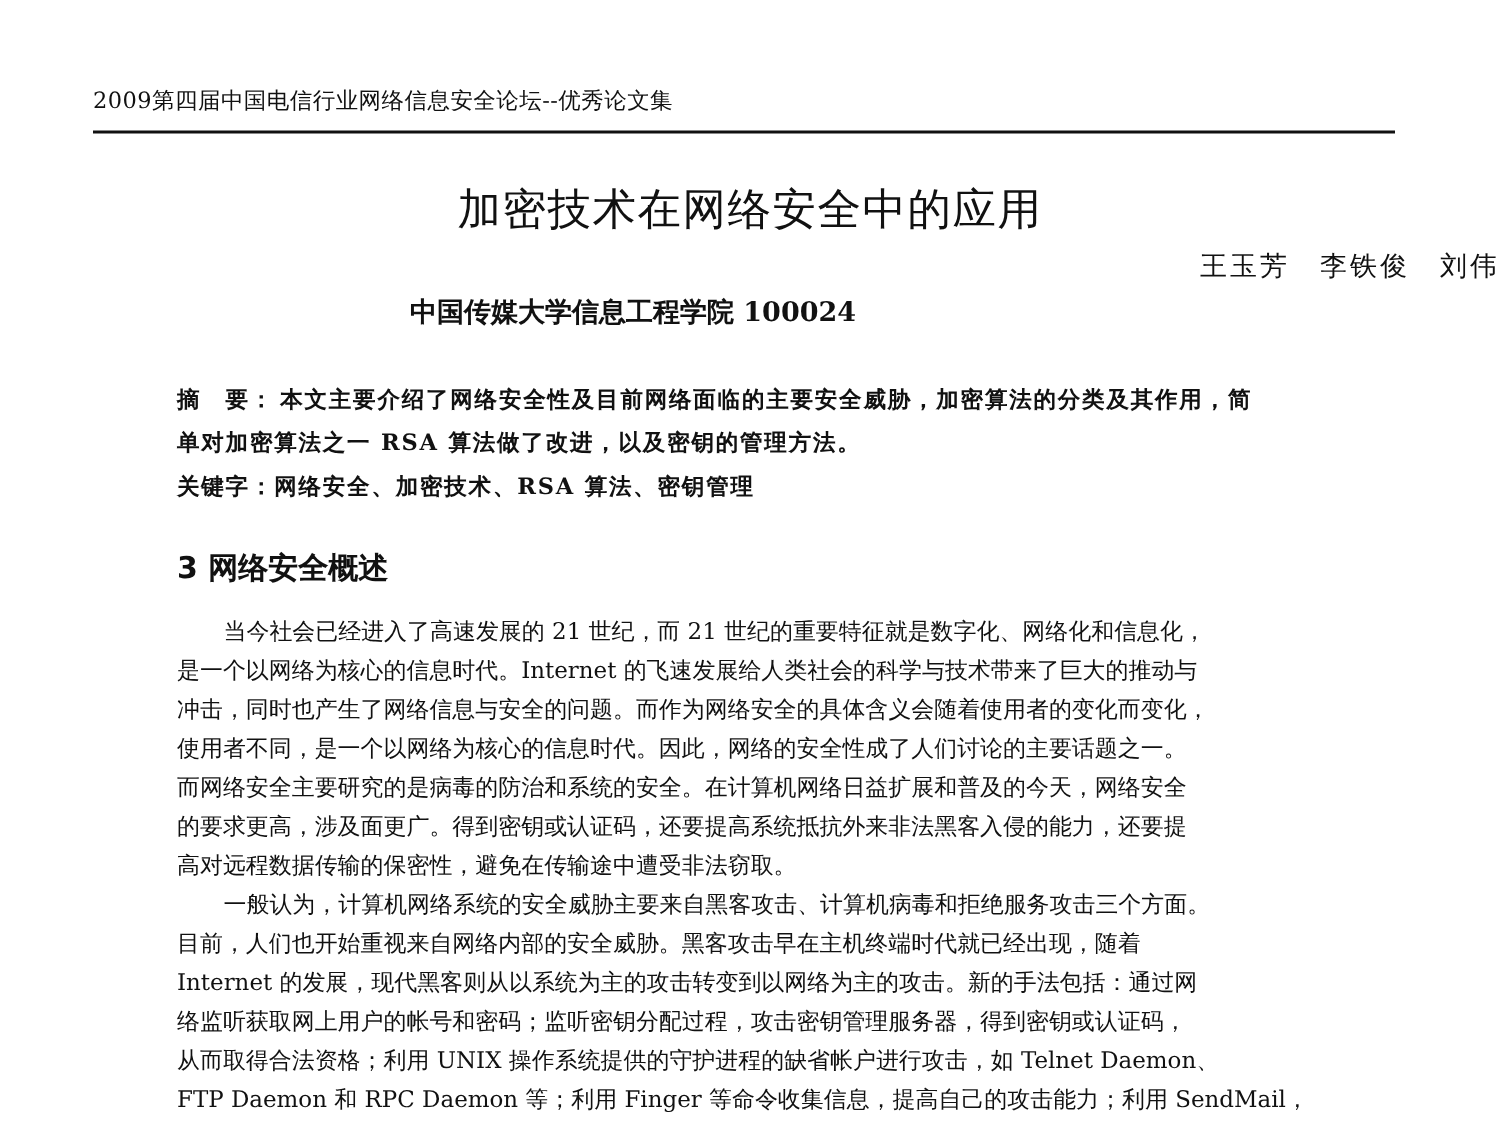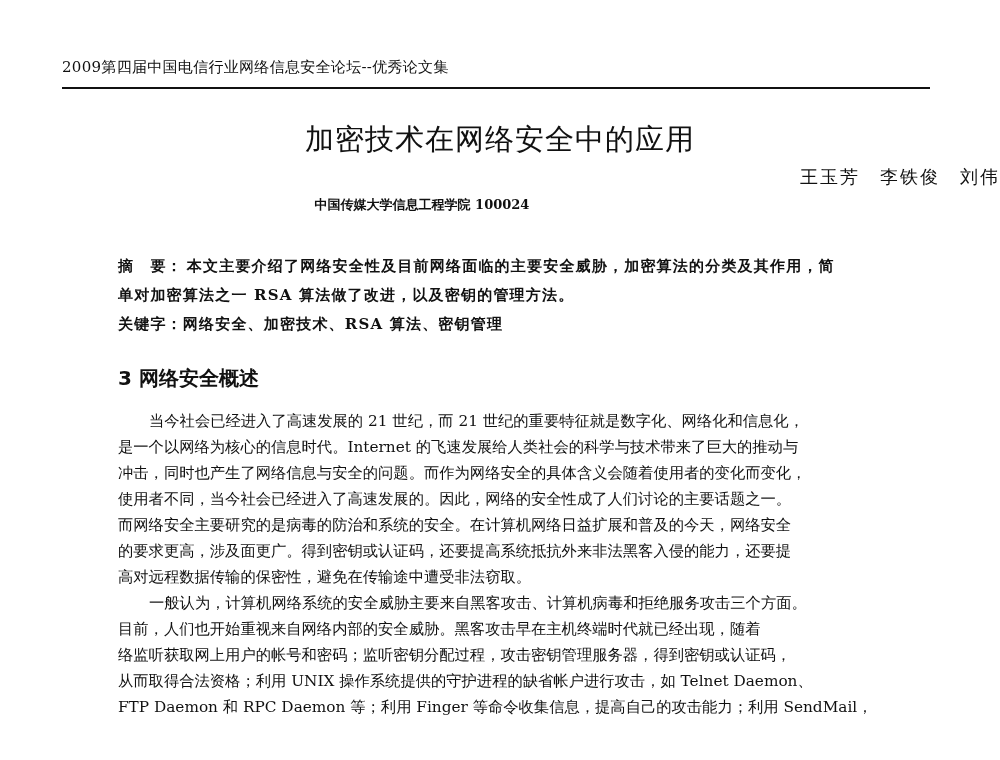--- a/index.html
+++ b/index.html
@@ -1,21 +1,21 @@
 <!DOCTYPE html>
 <html><head>
 <meta charset="utf-8">
 <style>
   html, body { margin: 0; padding: 0; background: #ffffff; }
   body { width: 1000px; height: 760px; overflow: hidden; position: relative; color: #111; font-family: "DejaVu Serif", serif; }
   .header { position: absolute; left: 62px; top: 58px; font-size: 15px; letter-spacing: 0.3px; font-family: "DejaVu Serif", serif; }
   .header-rule { position: absolute; left: 62px; top: 87px; width: 868px; height: 0; border-top: 2px solid #111; }
   .title { position: absolute; left: 0; width: 1000px; top: 120px; text-align: center; font-size: 29px; font-family: "DejaVu Sans", sans-serif; letter-spacing: 1px; }
   .authors { position: absolute; left: 0; width: 1000px; top: 165px; text-align: right; font-size: 18px; word-spacing: 14px; letter-spacing: 2px; }
-  .affil { position: absolute; left: 0; width: 844px; top: 196px; text-align: center; font-size: 13px; font-weight: bold; }
+  .affil { position: absolute; left: 0; width: 844px; top: 196px; text-align: center; font-size: 18px; font-weight: bold; }
   .abstract { position: absolute; left: 118px; top: 252px; width: 820px; font-size: 15px; line-height: 29px; font-weight: bold; letter-spacing: 1.2px; }
   .abstract .label { margin-right: 4px; }
   .keywords { position: absolute; left: 118px; top: 315px; font-size: 15px; font-weight: bold; letter-spacing: 1.2px; }
   .section-title { position: absolute; left: 118px; top: 365px; font-size: 20px; font-weight: bold; font-family: "DejaVu Sans", sans-serif; }
   .body-text { position: absolute; left: 118px; top: 408px; width: 820px; font-size: 15.3px; line-height: 26px; }
   .line { white-space: nowrap; display: block; }
   .indent { padding-left: 31px; }
 </style>
 </head>
 <body>
@@ -35,22 +35,23 @@
 <div class="keywords">
   <span>关键字：</span><span>网络安全、加密技术、RSA 算法、密钥管理</span>
 </div>
 
 <div class="section-title">3 网络安全概述</div>
 
 <div class="body-text">
   <span class="line indent">当今社会已经进入了高速发展的 21 世纪，而 21 世纪的重要特征就是数字化、网络化和信息化，</span>
   <span class="line">是一个以网络为核心的信息时代。Internet 的飞速发展给人类社会的科学与技术带来了巨大的推动与</span>
   <span class="line">冲击，同时也产生了网络信息与安全的问题。而作为网络安全的具体含义会随着使用者的变化而变化，</span>
-  <span class="line">使用者不同，当今社会已经进入了高速发展的。因此，网络的安全性成了人们讨论的主要话题之一。</span>
+  <span class="line">使用者不同，是一个以网络为核心的信息时代。因此，网络的安全性成了人们讨论的主要话题之一。</span>
   <span class="line">而网络安全主要研究的是病毒的防治和系统的安全。在计算机网络日益扩展和普及的今天，网络安全</span>
   <span class="line">的要求更高，涉及面更广。得到密钥或认证码，还要提高系统抵抗外来非法黑客入侵的能力，还要提</span>
   <span class="line">高对远程数据传输的保密性，避免在传输途中遭受非法窃取。</span>
   <span class="line indent">一般认为，计算机网络系统的安全威胁主要来自黑客攻击、计算机病毒和拒绝服务攻击三个方面。</span>
   <span class="line">目前，人们也开始重视来自网络内部的安全威胁。黑客攻击早在主机终端时代就已经出现，随着</span>
+  <span class="line">Internet 的发展，现代黑客则从以系统为主的攻击转变到以网络为主的攻击。新的手法包括：通过网</span>
   <span class="line">络监听获取网上用户的帐号和密码；监听密钥分配过程，攻击密钥管理服务器，得到密钥或认证码，</span>
   <span class="line">从而取得合法资格；利用 UNIX 操作系统提供的守护进程的缺省帐户进行攻击，如 Telnet Daemon、</span>
   <span class="line">FTP Daemon 和 RPC Daemon 等；利用 Finger 等命令收集信息，提高自己的攻击能力；利用 SendMail，</span>
 </div>
 
 </body></html>

